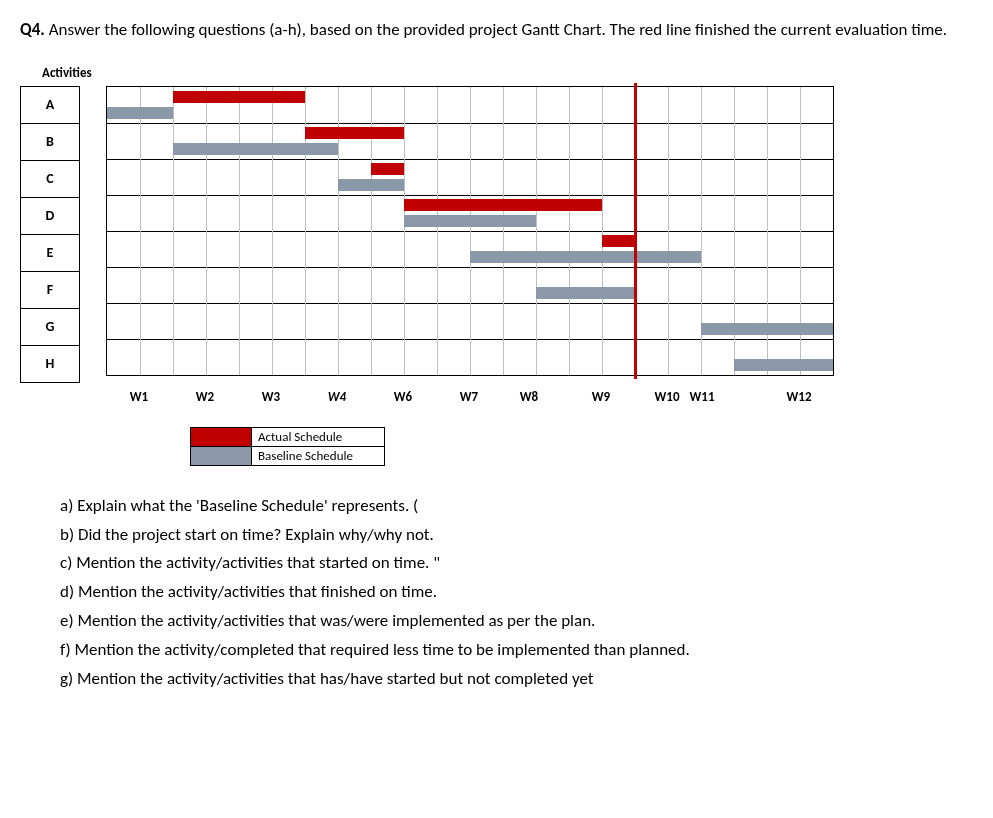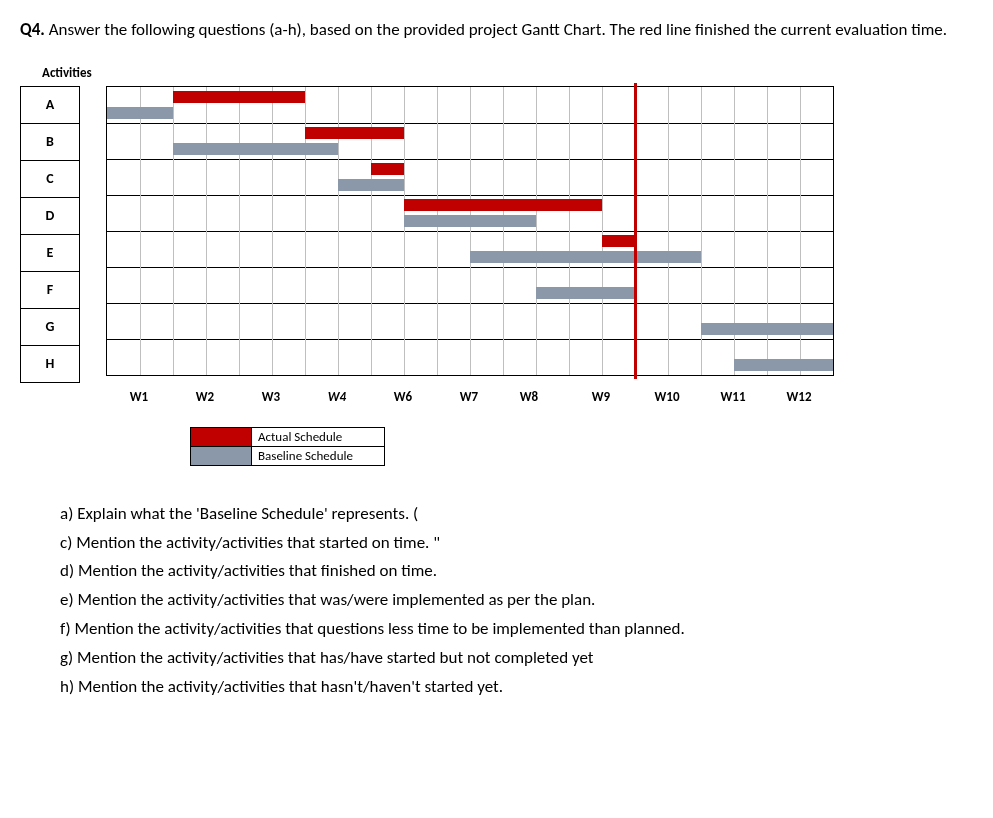--- a/index.html
+++ b/index.html
@@ -69,21 +69,21 @@
     position: absolute;
     transform: translateX(-50%);
     font-weight: 700;
     font-size: 13px;
     top: 0;
   }
 
   .legend {
     margin-left: 170px;
     margin-top: 12px;
-    margin-bottom: 34px;
+    margin-bottom: 26px;
     border: 1px solid #000;
     display: inline-block;
   }
   .legend-row { display: flex; align-items: stretch; }
   .legend-swatch {
     width: 60px; height: 18px;
     border-right: 1px solid #000;
   }
   .legend-row + .legend-row .legend-swatch,
   .legend-row + .legend-row .legend-text { border-top: 1px solid #000; }
@@ -170,39 +170,39 @@
 <div class="x-axis" id="x-axis">
     <div class="x-tick" style="left: 33px;">W1</div>
     <div class="x-tick" style="left: 99px;">W2</div>
     <div class="x-tick" style="left: 165px;">W3</div>
     <div class="x-tick" style="left: 231px; font-style: italic;">W4</div>
     <div class="x-tick" style="left: 297px;">W6</div>
     <div class="x-tick" style="left: 363px;">W7</div>
     <div class="x-tick" style="left: 423px;">W8</div>
     <div class="x-tick" style="left: 495px;">W9</div>
     <div class="x-tick" style="left: 561px;">W10</div>
-    <div class="x-tick" style="left: 627px;">W11</div>
+    <div class="x-tick" style="left: 596px;">W11</div>
     <div class="x-tick" style="left: 693px;">W12</div>
   </div>
 
 <div class="legend">
   <div class="legend-row">
     <div class="legend-swatch" style="background:#C00000"></div>
     <div class="legend-text">Actual Schedule</div>
   </div>
   <div class="legend-row">
     <div class="legend-swatch" style="background:#8a98a9"></div>
     <div class="legend-text">Baseline Schedule</div>
   </div>
 </div>
 
 <div class="questions">
   <p>a) Explain what the 'Baseline Schedule' represents. (</p>
+  <p>b) Did the project start on time? Explain why/why not.</p>
   <p>c) Mention the activity/activities that started on time. "</p>
   <p>d) Mention the activity/activities that finished on time.</p>
   <p>e) Mention the activity/activities that was/were implemented as per the plan.</p>
-  <p>f) Mention the activity/activities that questions less time to be implemented than planned.</p>
+  <p>f) Mention the activity/completed that required less time to be implemented than planned.</p>
   <p>g) Mention the activity/activities that has/have started but not completed yet</p>
-  <p>h) Mention the activity/activities that hasn't/haven't started yet.</p>
 </div>
 
 
 
 
 </body></html>

